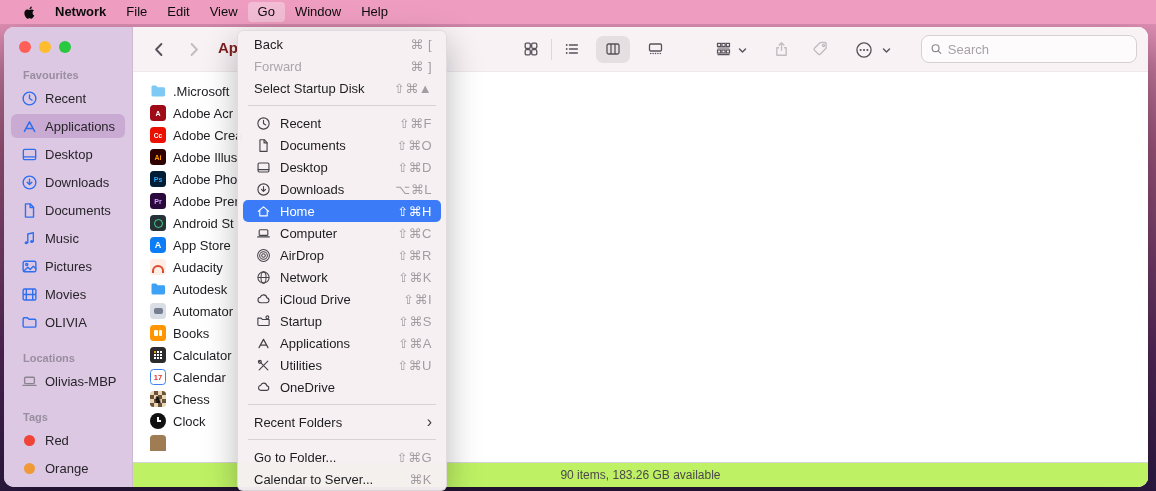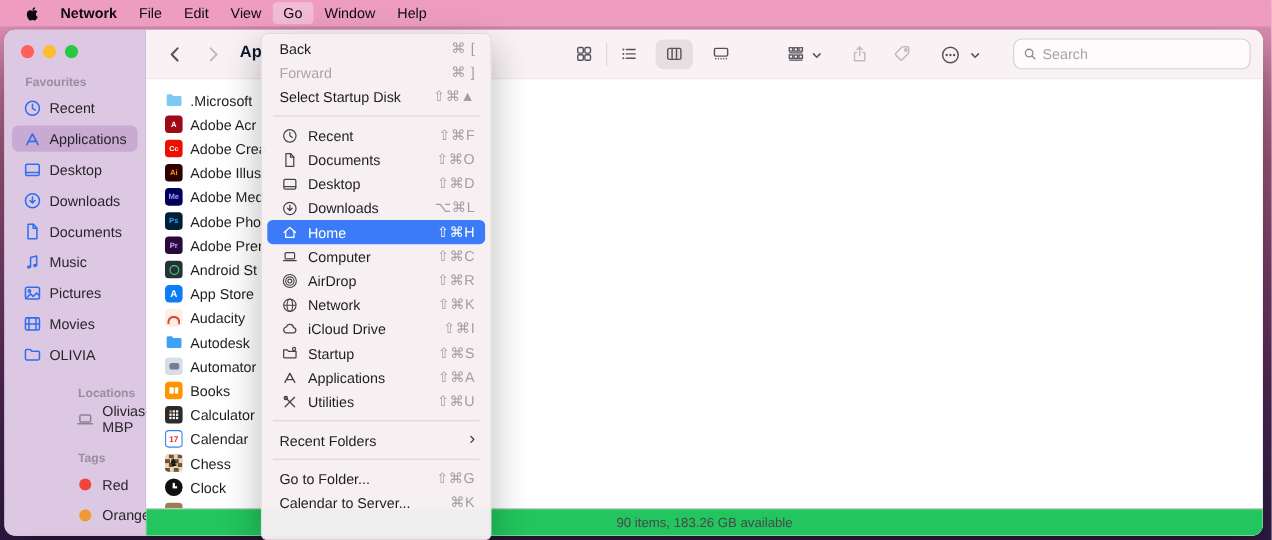--- a/index.html
+++ b/index.html
@@ -22,37 +22,37 @@
   
   .window{position:absolute;left:4px;top:27px;width:1144px;height:460px;border-radius:10px;
     overflow:hidden;z-index:10;box-shadow:0 18px 50px rgba(0,0,0,0.4);background:#fff;}
 
   
   .sidebar{position:absolute;left:0;top:0;bottom:0;width:129px;background:#dcc8e2;
     border-right:1px solid rgba(0,0,0,0.07);font-size:13px;color:#28242b;}
   .lights{position:absolute;top:14px;left:15px;display:flex;gap:8px;}
   .light{width:12px;height:12px;border-radius:50%;}
   .light.red{background:#ff5f57;} .light.yellow{background:#febc2e;} .light.green{background:#28c840;}
-  .sb-section1{margin-top:42px;} .sb-section{margin-top:18px;margin-left:48px;}
+  .sb-section1{margin-top:42px;} .sb-section{margin-top:18px;}
   .sb-header{font-size:11px;font-weight:bold;color:#998da0;margin:0 0 5px 19px;}
   .srow{display:flex;align-items:center;gap:7px;height:24px;margin:0 7px 4px;padding:0 0 0 10px;border-radius:6px;}
   .srow.selected{background:#c8aad2;}
   .srow svg{flex:none;}
   .sb-ic{stroke:#2e6ef0;}
   .sb-ic-gray{stroke:#8a8490;}
   .tagdot{width:11px;height:11px;border-radius:50%;flex:none;margin:0 3px;}
 
   
   .content{position:absolute;left:129px;right:0;top:0;bottom:0;background:#fff;}
   .toolbar{position:relative;height:45px;background:#f8f2f5;border-bottom:1px solid rgba(0,0,0,0.04);}
   .tb{position:absolute;top:14px;display:flex;align-items:center;}
   .tb svg{display:block;}
   .tbtn{stroke:#57525a;}
   .tbtn-dis{stroke:#c2bbc1;}
-  .win-title{position:absolute;left:85px;top:12px;font-size:15px;font-weight:bold;color:#0f172a;white-space:nowrap;}
+  .win-title{position:absolute;left:85px;top:12px;font-size:15px;font-weight:bold;color:#7f1d1d;white-space:nowrap;}
   .tb-divider{position:absolute;left:418px;top:12px;width:1px;height:21px;background:#ddd6db;}
   .view-pill{position:absolute;left:463px;top:9px;width:34px;height:27px;background:#e5dfe2;border-radius:7px;}
   .searchbox{position:absolute;left:788px;right:11px;top:8px;height:28px;border:1px solid #d6cfd5;
     background:rgba(255,255,255,0.65);border-radius:8px;display:flex;align-items:center;padding:0 8px;gap:5px;}
   .searchbox input{border:none;outline:none;background:transparent;font-size:13px;color:#0f172a;width:100%;
     font-family:"Liberation Sans","DejaVu Sans",sans-serif;}
   .searchbox input::placeholder{color:#a8a1a8;}
 
   
   .filecol{position:absolute;left:0;top:45px;bottom:25px;width:175px;overflow:hidden;padding-top:8px;}
@@ -78,21 +78,21 @@
   .f-calc::after{content:"";width:2px;height:2px;background:#ff9501;position:absolute;left:4px;top:4px;
     box-shadow:3px 0 0 #fff,6px 0 0 #fff,0 3px 0 #fff,3px 3px 0 #fff,6px 3px 0 #fff,0 6px 0 #fff,3px 6px 0 #fff,6px 6px 0 #fff;}
   .f-cal{background:#fff;color:#e0332b;border:1px solid #3b82f6;font-size:7.5px;}
   .f-chess{background:repeating-conic-gradient(#6e5138 0% 25%,#e7d7b5 0% 50%);background-size:8px 8px;color:#14120f;font-size:10px;font-weight:normal;}
   .f-clock{background:#101010;border-radius:50%;}
   .f-clock::before{content:"";position:absolute;left:7.3px;top:3.6px;width:1.4px;height:4.6px;background:#fff;}
   .f-clock::after{content:"";position:absolute;left:7.3px;top:7.4px;width:4px;height:1.4px;background:#fff;}
   .f-partial{background:#a07c55;border-radius:3.5px 3.5px 0 0;}
 
   
-  .statusbar{position:absolute;left:0;right:0;bottom:0;height:25px;background:#22c55e;
+  .statusbar{position:absolute;left:0;right:0;bottom:0;height:25px;background:#bef264;
     border-top:1px solid #d9d3d7;display:flex;align-items:center;justify-content:center;
     font-size:12px;color:#4c474b;}
 
   
   .gomenu{position:absolute;left:237px;top:30px;width:210px;height:461px;z-index:100;
     background:rgba(246,240,243,0.97);border:1px solid rgba(0,0,0,0.09);border-radius:6px;
     box-shadow:0 12px 34px rgba(0,0,0,0.28);padding-top:2px;font-size:13px;overflow:hidden;}
   .mi{display:flex;align-items:center;height:22px;padding:0 14px 0 16px;color:#1d1d1f;}
   .mi-ic{width:18px;margin-right:8px;display:flex;align-items:center;justify-content:center;color:#454347;flex:none;}
   .mi-ic svg{display:block;}
@@ -343,24 +343,20 @@
       </div>
       <div class="frow">
         <span class="fic f-cc">Cc</span>
         <span>Adobe Crea</span>
       </div>
       <div class="frow">
         <span class="fic f-ai">Ai</span>
         <span>Adobe Illus</span>
       </div>
       <div class="frow">
-        <span class="fic f-me">Me</span>
-        <span>Adobe Med</span>
-      </div>
-      <div class="frow">
         <span class="fic f-ps">Ps</span>
         <span>Adobe Pho</span>
       </div>
       <div class="frow">
         <span class="fic f-pr">Pr</span>
         <span>Adobe Prer</span>
       </div>
       <div class="frow">
         <span class="fic f-and"></span>
         <span>Android St</span>
@@ -544,20 +540,28 @@
   <div class="mi">
     <span class="mi-ic">
         <svg width="15" height="15" viewBox="0 0 16 16" fill="none" stroke="currentColor" stroke-width="1.2" stroke-linecap="round">
           <path d="M3.4 12.6L12.6 3.4M3.4 3.4l9.2 9.2"></path>
           <circle cx="4.1" cy="4.1" r="1.6"></circle>
         </svg>
       </span>
     <span class="mi-label">Utilities</span>
     <span class="mi-short">⇧⌘U</span>
   </div>
+  <div class="mi">
+    <span class="mi-ic">
+        <svg width="15" height="15" viewBox="0 0 16 16" fill="none" stroke="currentColor" stroke-width="1.2" stroke-linejoin="round">
+          <path d="M4.8 11h6.4a2.4 2.4 0 0 0 .4-4.77 3.4 3.4 0 0 0-6.6-.55A2.7 2.7 0 0 0 4.8 11z"></path>
+        </svg>
+      </span>
+    <span class="mi-label">OneDrive</span>
+  </div>
   <div class="mdivider"></div>
 
   <div class="mi">
     <span class="mi-label">Recent Folders</span>
     <span class="mi-sub">›</span>
   </div>
   <div class="mdivider"></div>
 
   <div class="mi">
     <span class="mi-label">Go to Folder...</span>

